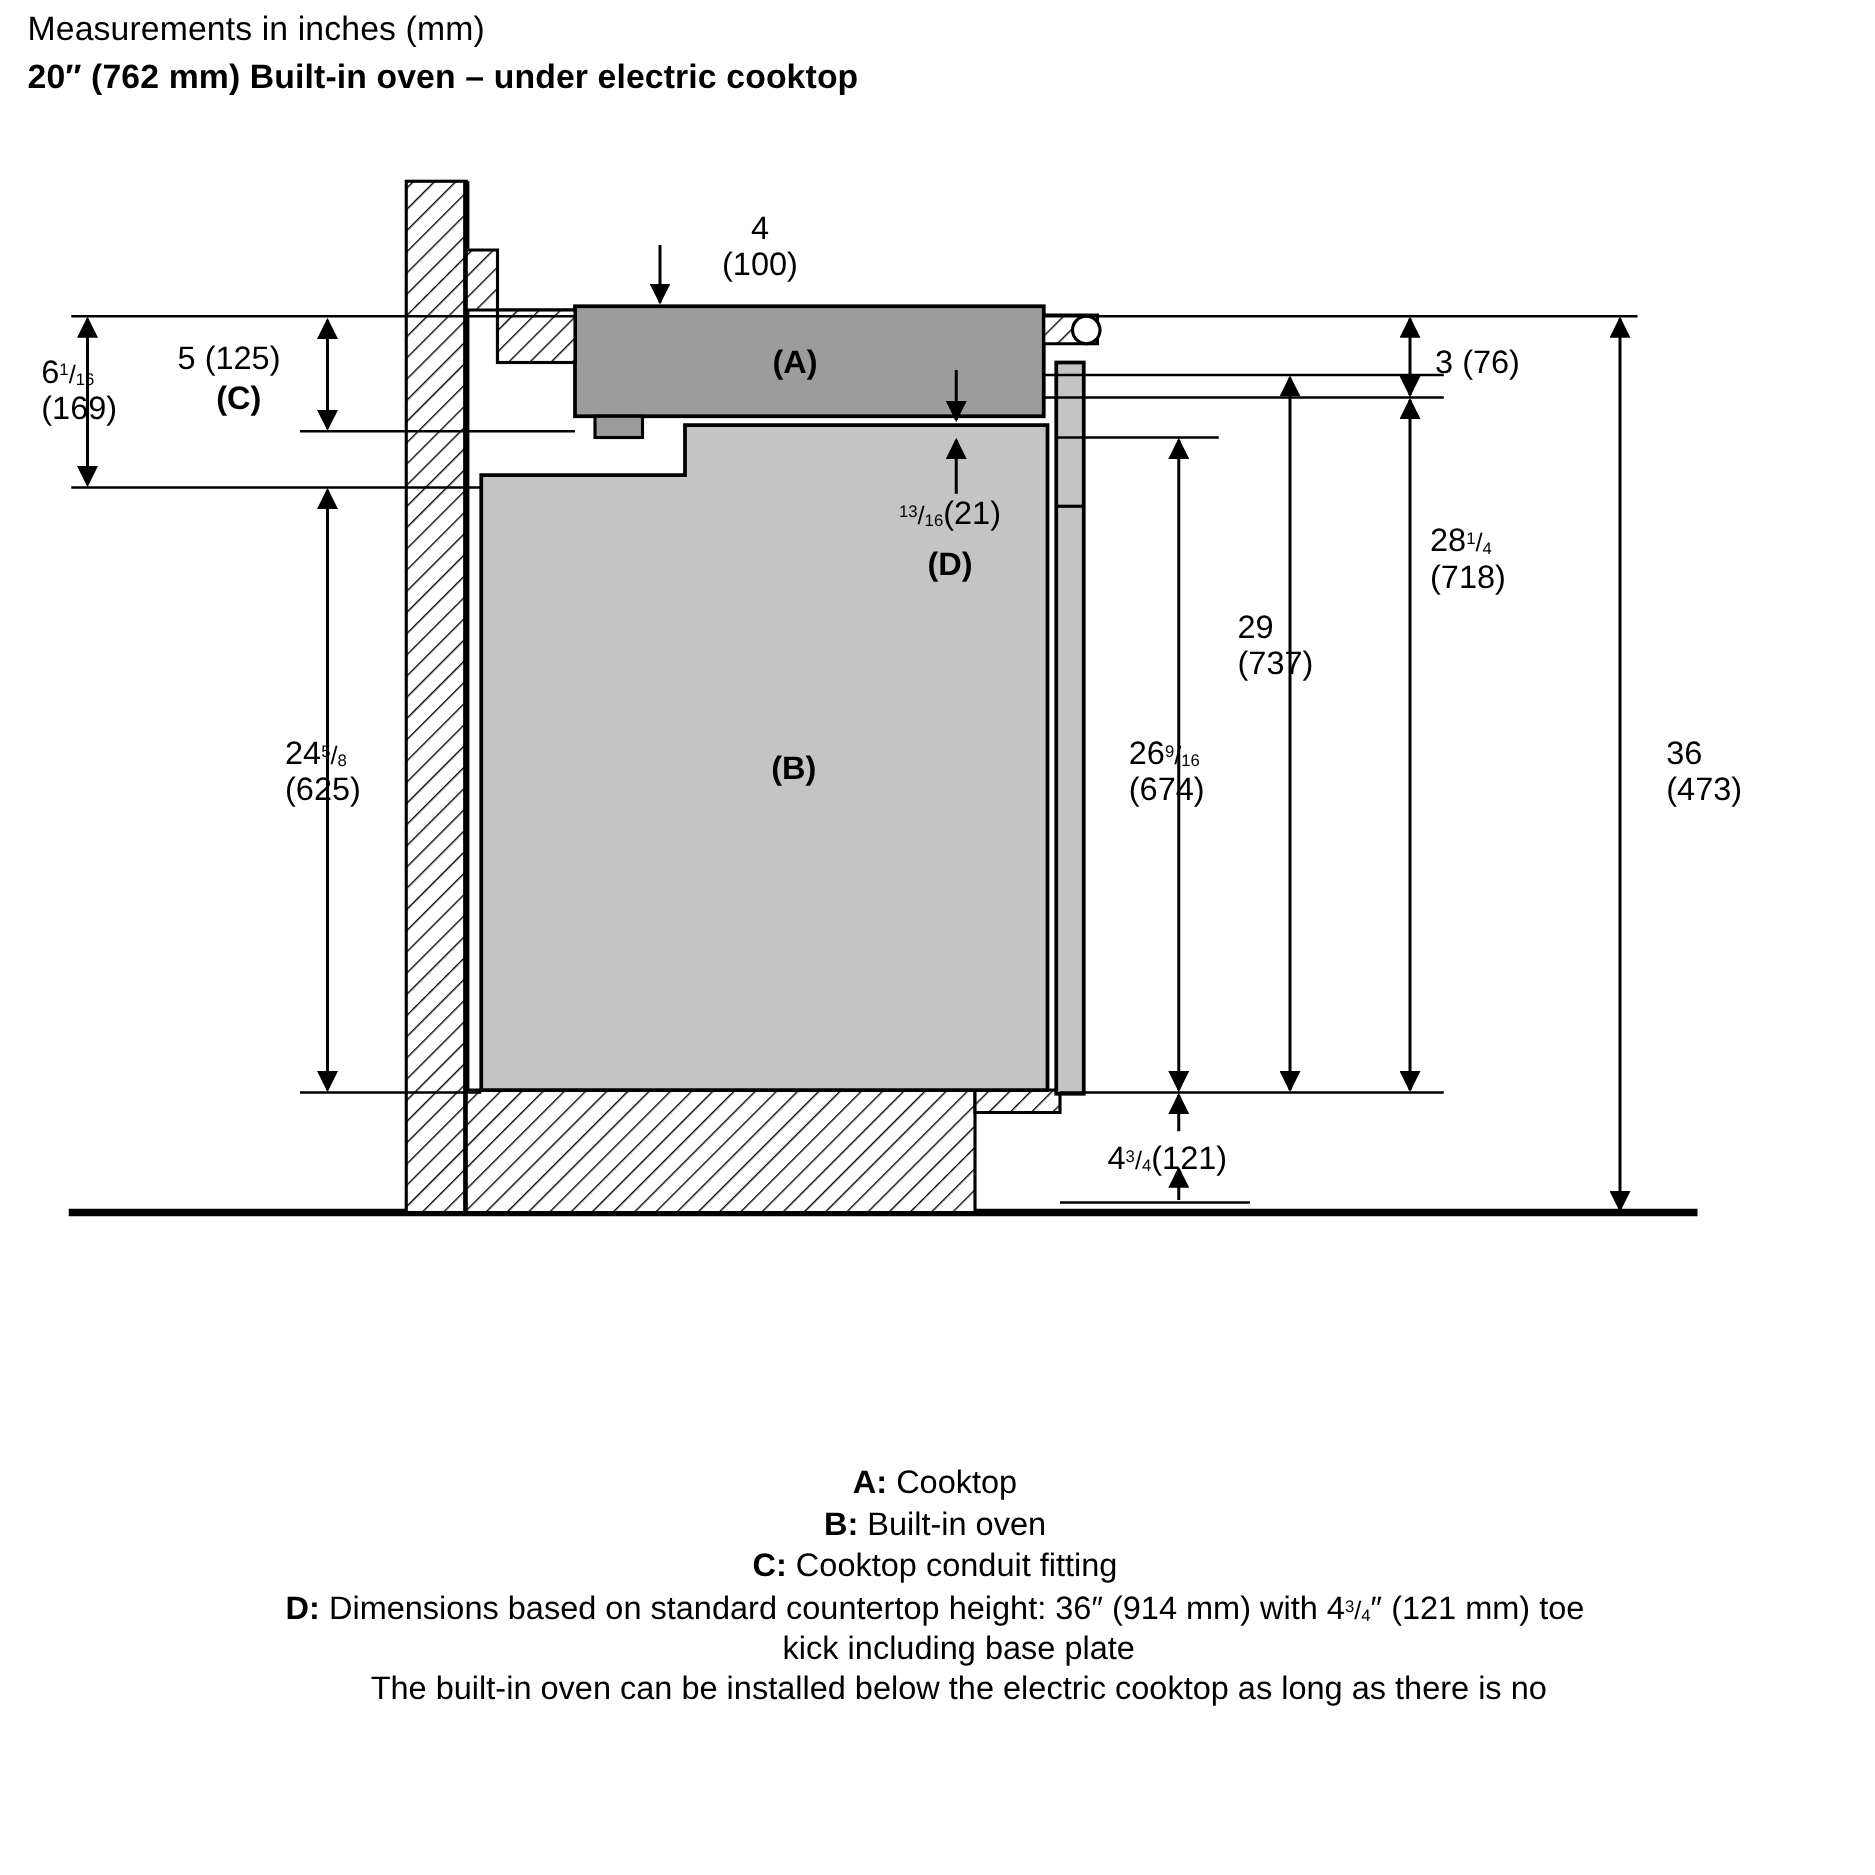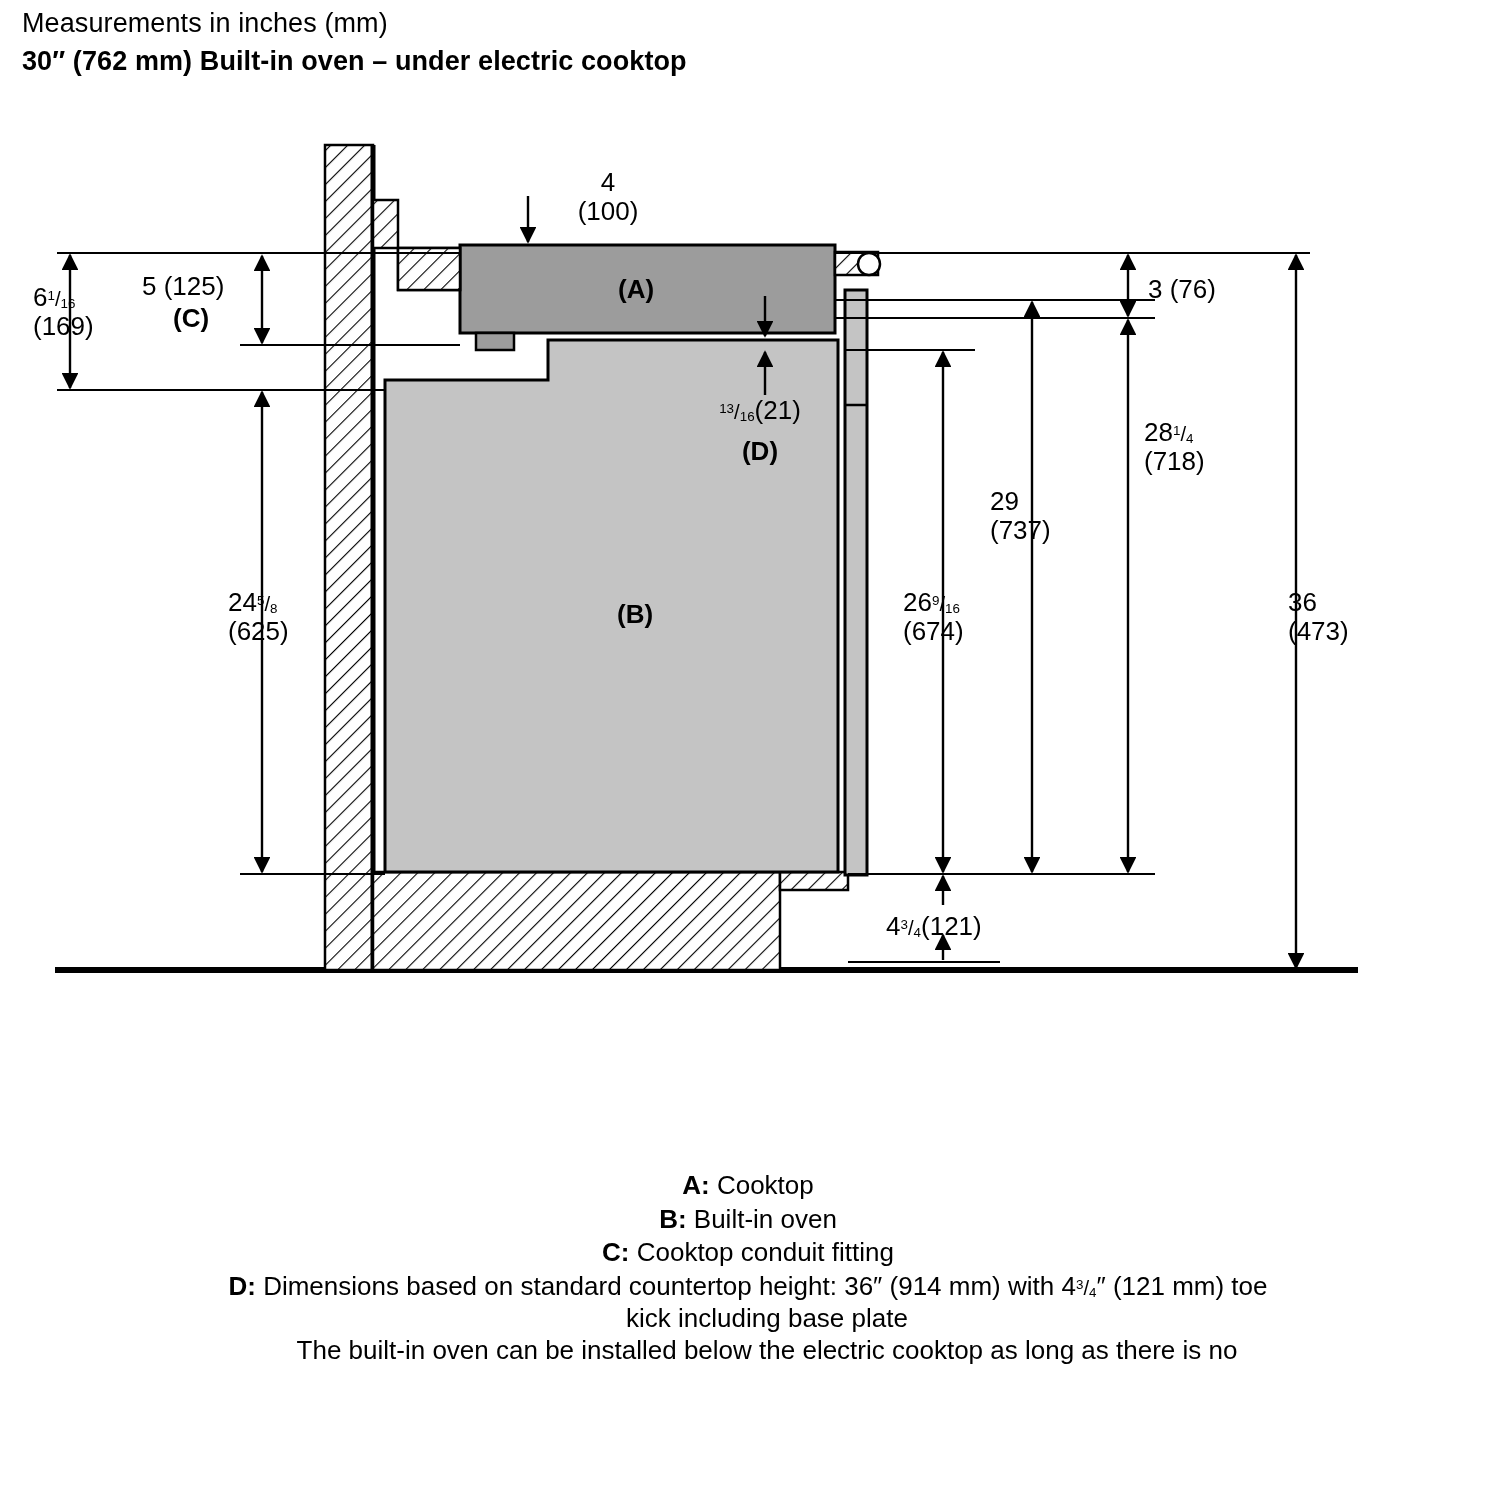--- a/index.html
+++ b/index.html
@@ -50,21 +50,21 @@
   .legend .row { margin-bottom: 2px; text-align: center; }
   .legend .key { font-weight: 700; }
   .legend .indent { padding-left: 38px; display: block; }
 </style>
 </head>
 <body>
 
 <div class="page">
 
   <div class="hdr-line1">Measurements in inches (mm)</div>
-  <div class="hdr-line2">30″ (762 mm) Built-in oven – under electric cooktop</div>
+  <div class="hdr-line2">20″ (762 mm) Built-in oven – under electric cooktop</div>
 
   <div class="draw">
     <svg width="1500" height="1150" viewBox="0 0 1500 1150" xmlns="http://www.w3.org/2000/svg">
       <defs>
         <pattern id="hatch" width="12" height="12" patternUnits="userSpaceOnUse" patternTransform="rotate(45)">
           <rect width="12" height="12" fill="#ffffff"></rect>
           <line x1="0" y1="0" x2="0" y2="12" stroke="#000000" stroke-width="2.2"></line>
         </pattern>
         <marker id="ah" viewBox="0 0 10 10" refX="9" refY="5" markerWidth="7" markerHeight="7" orient="auto-start-reverse" markerUnits="strokeWidth">
           <path d="M 0 0 L 10 5 L 0 10 z" fill="#000000"></path>
@@ -182,21 +182,21 @@
 
     <div class="lbl" style="left:1144px; top:418px;">
       <span>28</span><span class="frac"><sup>1</sup>/<sub>4</sub></span><br>
       <span>(718)</span>
     </div>
 
     <div class="lbl" style="left:1148px; top:275px;">
       <span>3</span> <span>(76)</span>
     </div>
 
-    <div class="lbl" style="left:1288px; top:588px;">
+    <div class="lbl" style="left:1333px; top:588px;">
       <span>36</span><br>
       <span>(473)</span>
     </div>
 
     <div class="lbl" style="left:886px; top:912px;">
       <span>4</span><span class="frac"><sup>3</sup>/<sub>4</sub></span><span>(121)</span>
     </div>
 
   </div>
 

